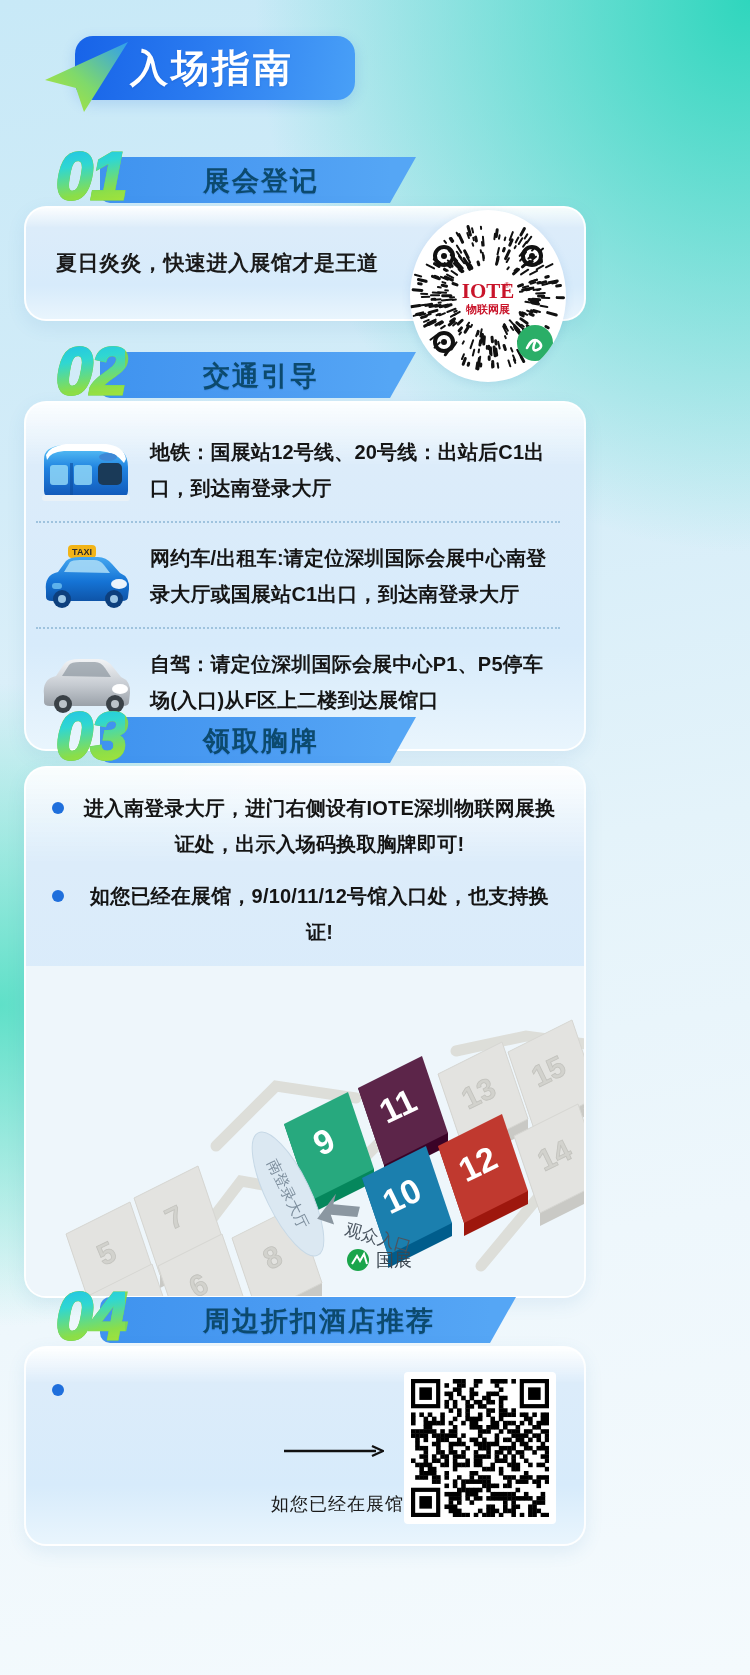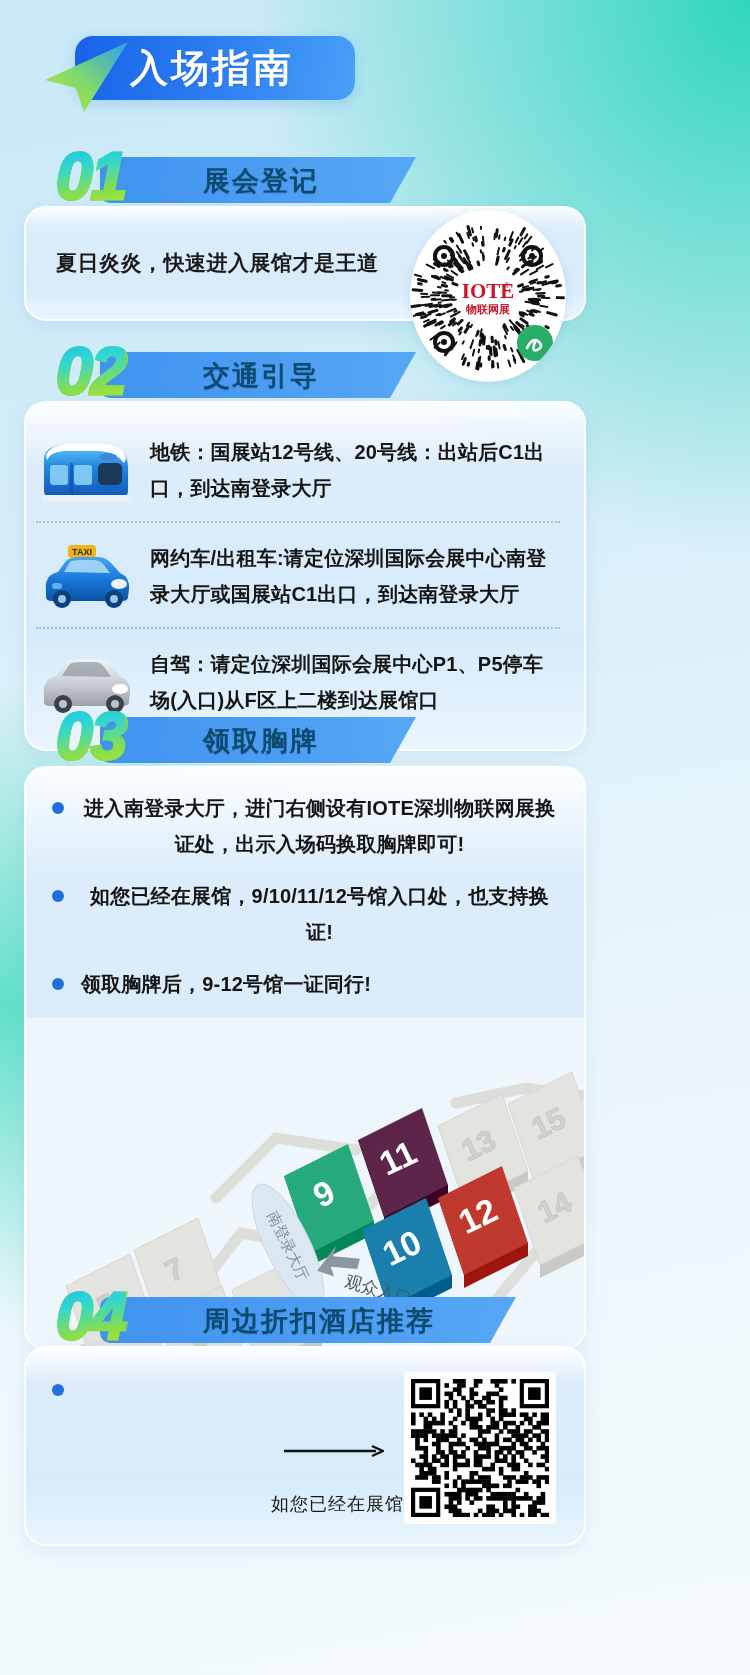--- a/index.html
+++ b/index.html
@@ -539,24 +539,20 @@
     </div>
     <div class="card" id="card03">
 
       <div class="bullet-row">
         <div class="bullet-dot"></div>
         <div class="bullet-text">进入南登录大厅，进门右侧设有IOTE深圳物联网展换证处，出示入场码换取胸牌即可!</div>
       </div>
       <div class="bullet-row">
         <div class="bullet-dot"></div>
         <div class="bullet-text">如您已经在展馆，9/10/11/12号馆入口处，也支持换证!</div>
-      </div>
-      <div class="bullet-row">
-        <div class="bullet-dot"></div>
-        <div class="bullet-text">领取胸牌后，9-12号馆一证同行!</div>
       </div>
 
       <div class="map-wrap">
         <svg class="map-svg" width="670" height="330" viewBox="0 0 670 330">
           <defs>
             <clipPath id="mapclip">
                 <rect x="0" y="0" width="670" height="330"></rect>
               </clipPath>
           </defs>
           <g clip-path="url(#mapclip)">

